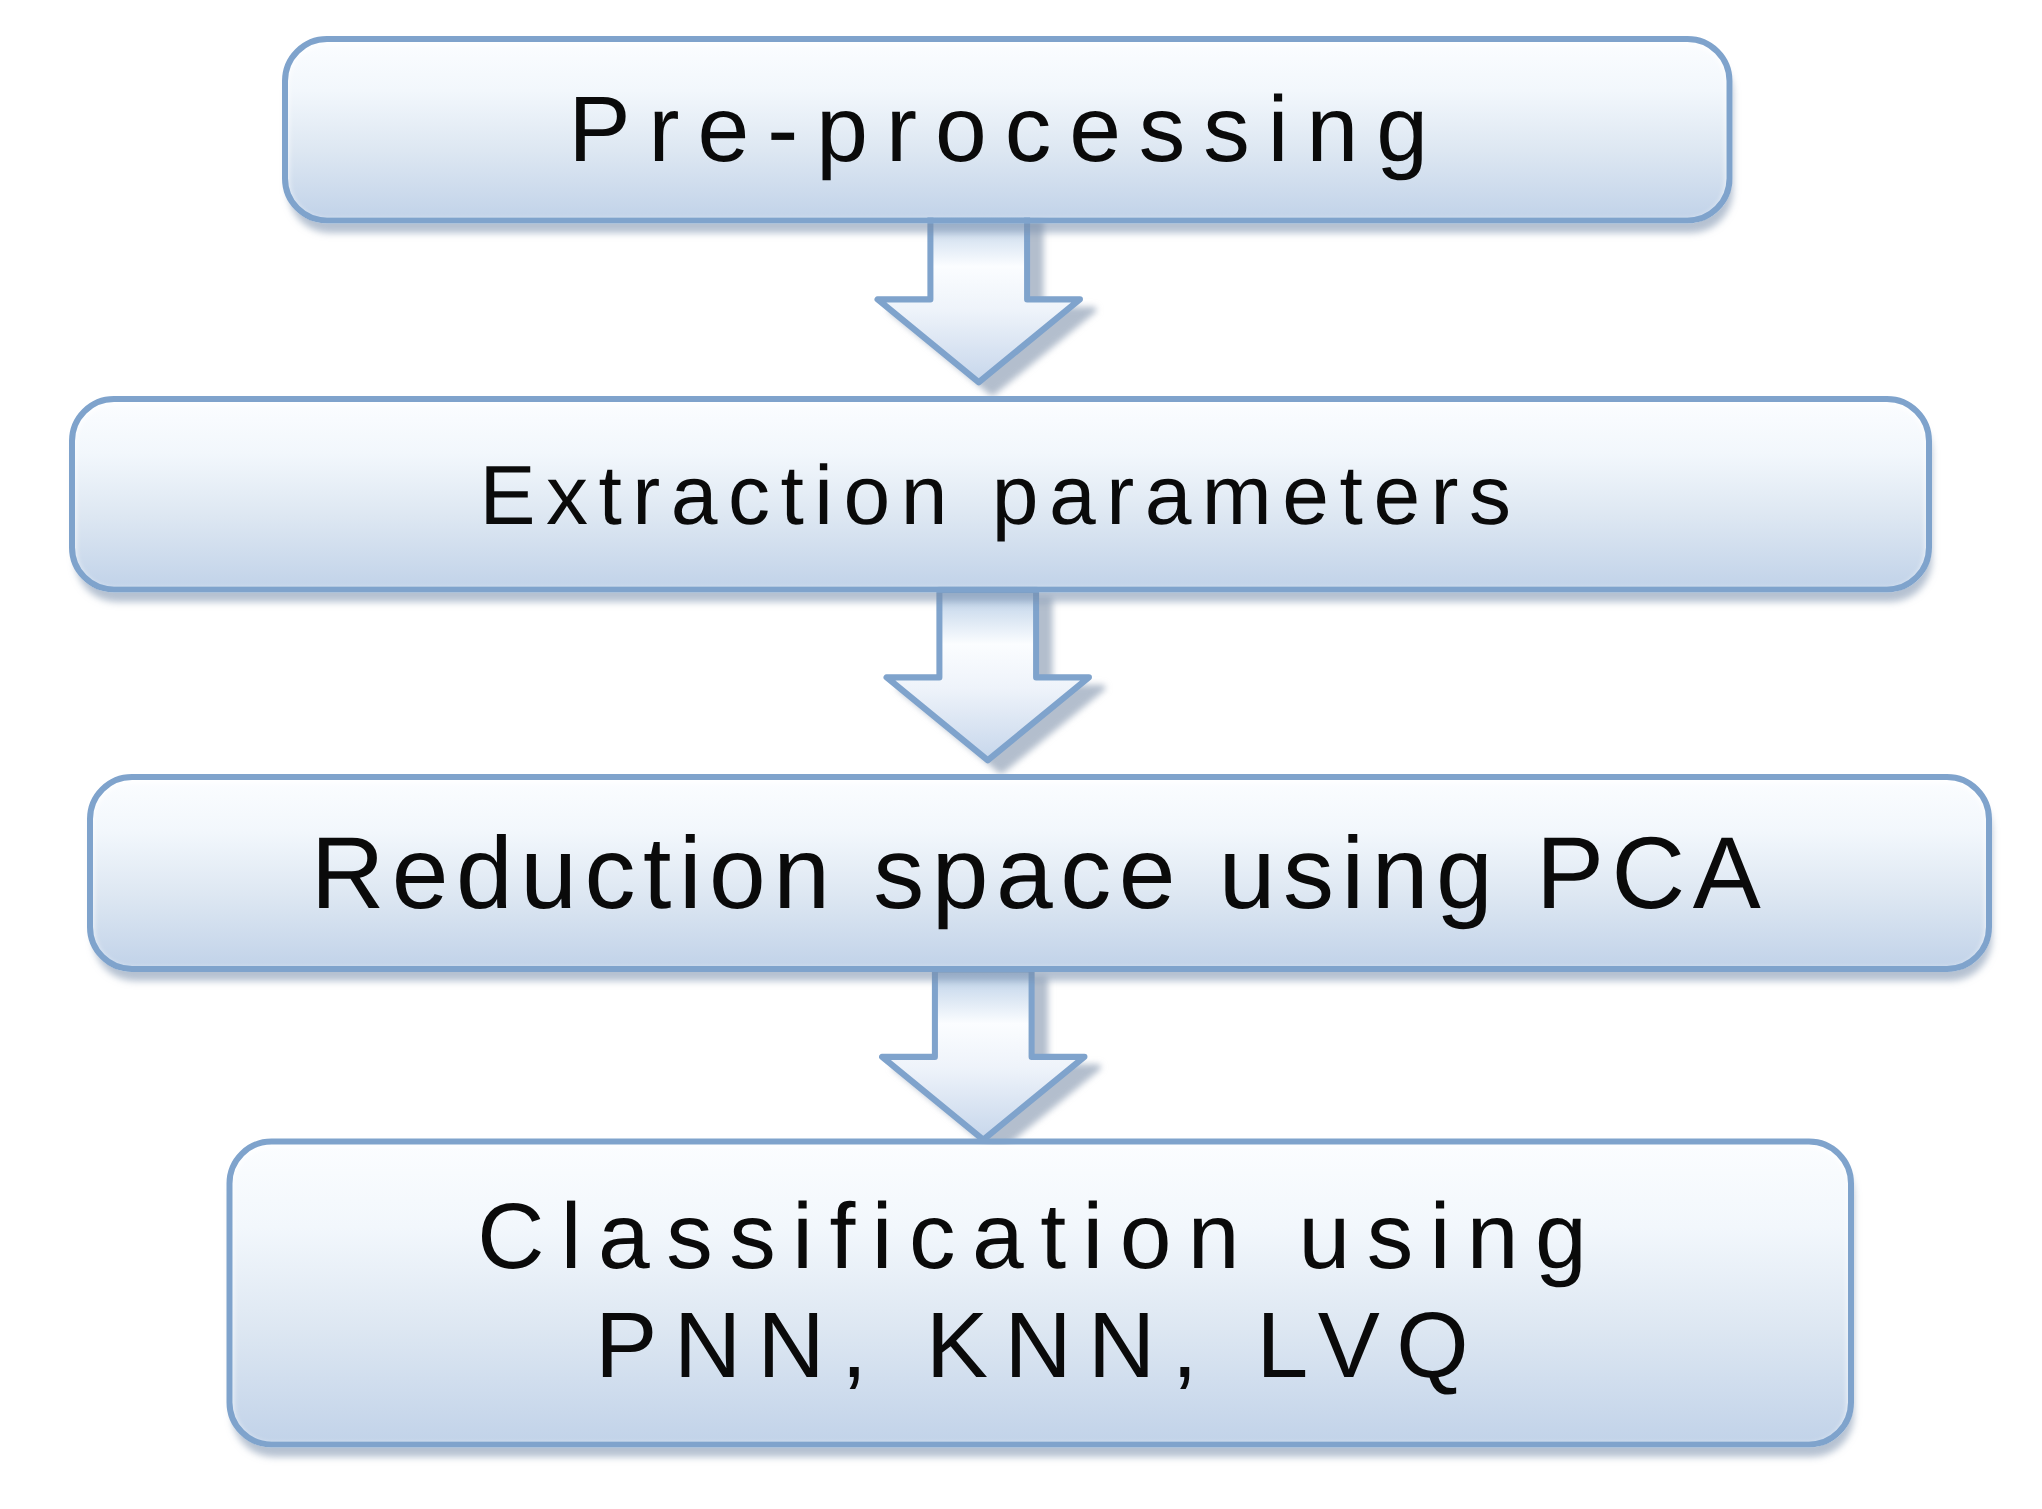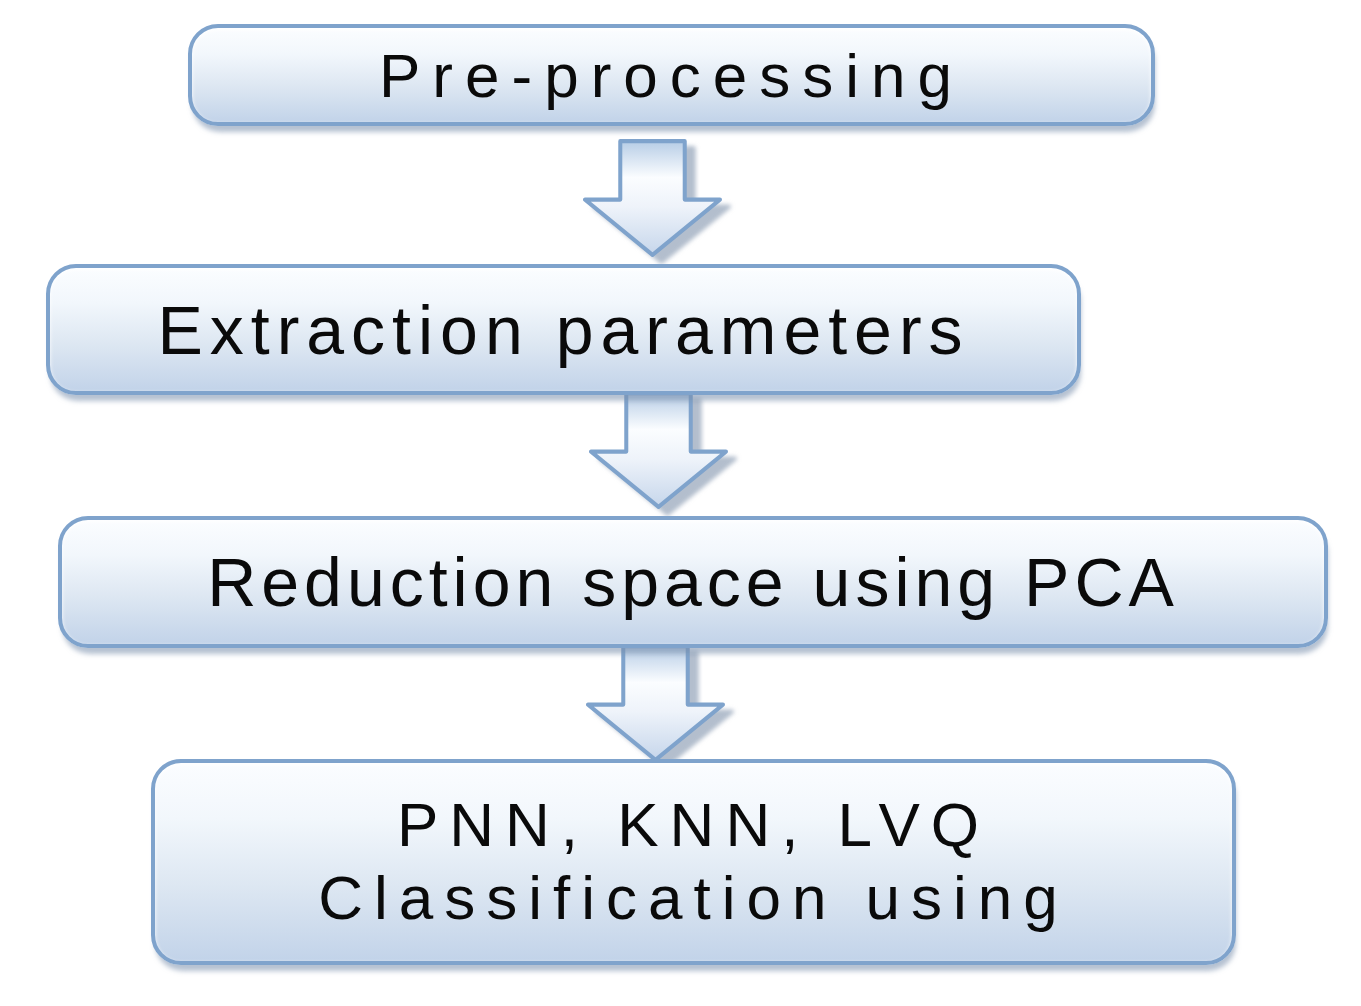--- a/index.html
+++ b/index.html
@@ -23,22 +23,22 @@
     background: linear-gradient(180deg, #fbfdff 0%, #f2f7fc 28%, #dde7f2 62%, #c2d3e9 100%);
     box-shadow: 2px 8px 5px -2px rgba(120, 142, 172, 0.55),
                 inset 0 2px 4px rgba(255, 255, 255, 0.9);
     display: flex;
     align-items: center;
     justify-content: center;
     text-align: center;
     color: #0a0a0a;
     z-index: 2;
   }
-  .box1 { left: 188px; top: 24px;  width: 967px;  height: 102px; font-size: 62px; letter-spacing: 12px; }
-  .box2 { left: 46px;  top: 264px; width: 1035px; height: 131px; font-size: 68px; letter-spacing: 7px; text-align: right; }
+  .box1 { left: 188px; top: 24px;  width: 967px;  height: 125px; font-size: 62px; letter-spacing: 12px; }
+  .box2 { left: 46px;  top: 264px; width: 1242px; height: 131px; font-size: 56px; letter-spacing: 7px; text-align: right; }
   .box3 { left: 58px;  top: 516px; width: 1270px; height: 132px; font-size: 68px; letter-spacing: 5px; }
   .box4 { left: 151px; top: 759px; width: 1085px; height: 206px; font-size: 62px; letter-spacing: 11px; line-height: 1.17; }
   .box-label { white-space: nowrap; }
   .down-arrow {
     position: absolute;
     z-index: 1;
     filter: drop-shadow(9px 7px 2px rgba(116, 136, 164, 0.55));
   }
   .arrow1 { left: 582px; top: 139px; width: 141px; height: 119px; }
   .arrow2 { left: 588px; top: 391px; width: 141px; height: 119px; }
@@ -80,18 +80,18 @@
   <div class="flow-box box3">
     <div class="box-label">Reduction space using PCA</div>
   </div>
 
   <svg class="down-arrow arrow3" viewBox="0 0 140 112" preserveAspectRatio="none">
     <path d="M38 2 L102 2 L102 57 L137 57 L70 109 L3 57 L38 57 Z" fill="url(#arrowGrad)" stroke="#7fa3cc" stroke-width="4" stroke-linejoin="round"></path>
   </svg>
 
   <div class="flow-box box4">
     <div class="box-label">
+      <div>Classification using</div>
       <div>PNN, KNN, LVQ</div>
-      <div>Classification using</div>
     </div>
   </div>
 
 </div>
 
 </body></html>

